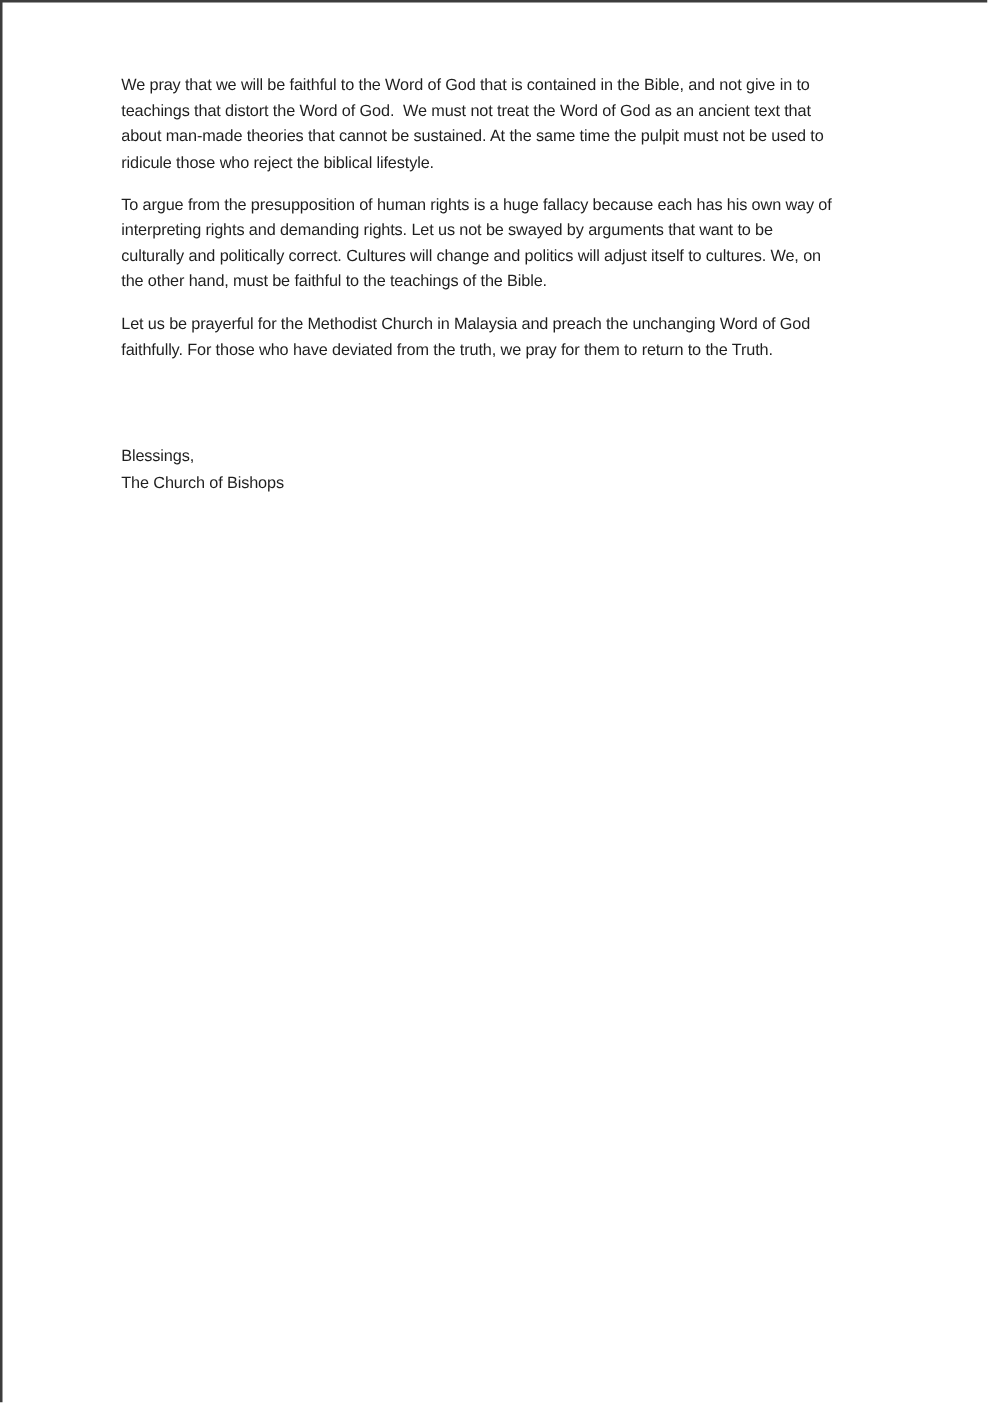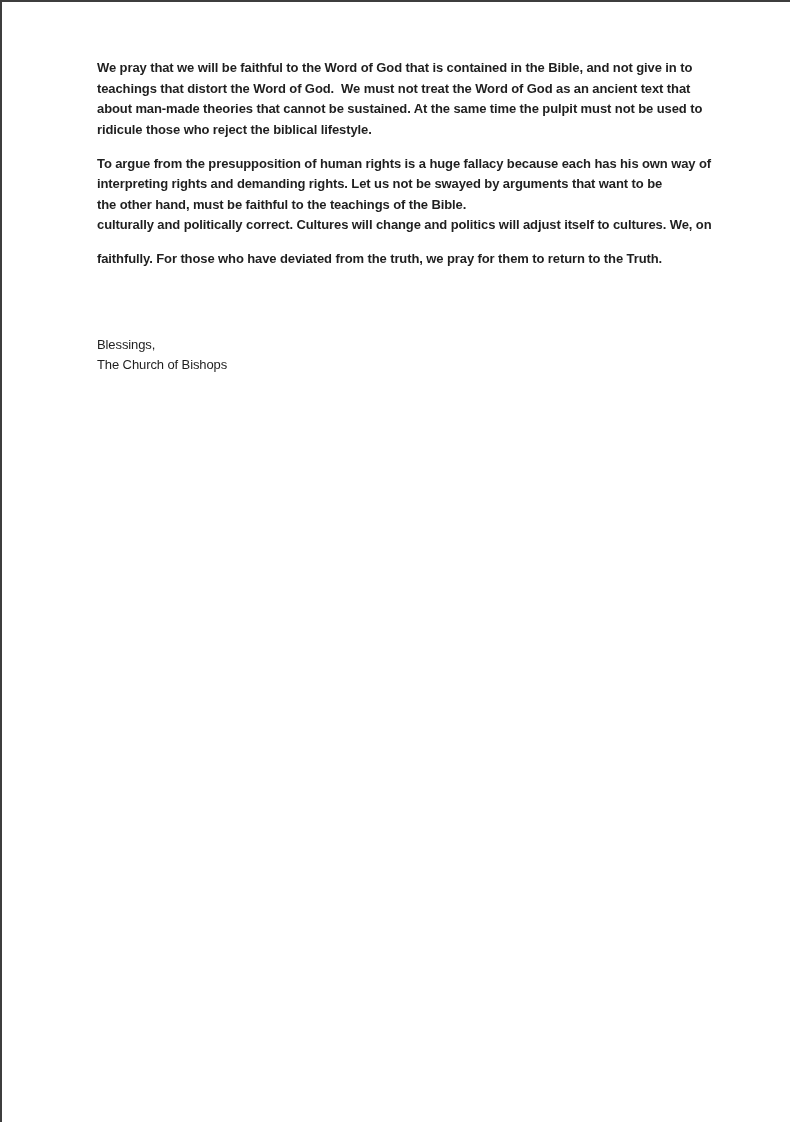--- a/index.html
+++ b/index.html
@@ -20,21 +20,20 @@
     color: #1f1f1f;
   }
   .content {
     position: absolute;
     top: 56px;
     left: 95px;
     width: 660px;
   }
   .para {
     margin: 0 0 13.5px 0;
-    font-weight: bold;
   }
   .para:last-of-type {
     margin-bottom: 0;
   }
   .line {
     font-size: 13px;
     line-height: 20.5px;
     white-space: pre;
     letter-spacing: -0.1px;
   }
@@ -51,25 +50,26 @@
     <div class="para">
       <div class="line">We pray that we will be faithful to the Word of God that is contained in the Bible, and not give in to</div>
       <div class="line">teachings that distort the Word of God.  We must not treat the Word of God as an ancient text that</div>
       <div class="line">about man-made theories that cannot be sustained. At the same time the pulpit must not be used to</div>
       <div class="line">ridicule those who reject the biblical lifestyle.</div>
     </div>
 
     <div class="para">
       <div class="line">To argue from the presupposition of human rights is a huge fallacy because each has his own way of</div>
       <div class="line">interpreting rights and demanding rights. Let us not be swayed by arguments that want to be</div>
+      <div class="line">culturally and politically correct. Cultures will change and politics will adjust itself to cultures. We, on</div>
       <div class="line">the other hand, must be faithful to the teachings of the Bible.</div>
-      <div class="line">culturally and politically correct. Cultures will change and politics will adjust itself to cultures. We, on</div>
     </div>
 
     <div class="para">
+      <div class="line">Let us be prayerful for the Methodist Church in Malaysia and preach the unchanging Word of God</div>
       <div class="line">faithfully. For those who have deviated from the truth, we pray for them to return to the Truth.</div>
     </div>
 
     <div class="signature">
       <div class="line">Blessings,</div>
       <div class="line">The Church of Bishops</div>
     </div>
 
   </div>
 </div>

